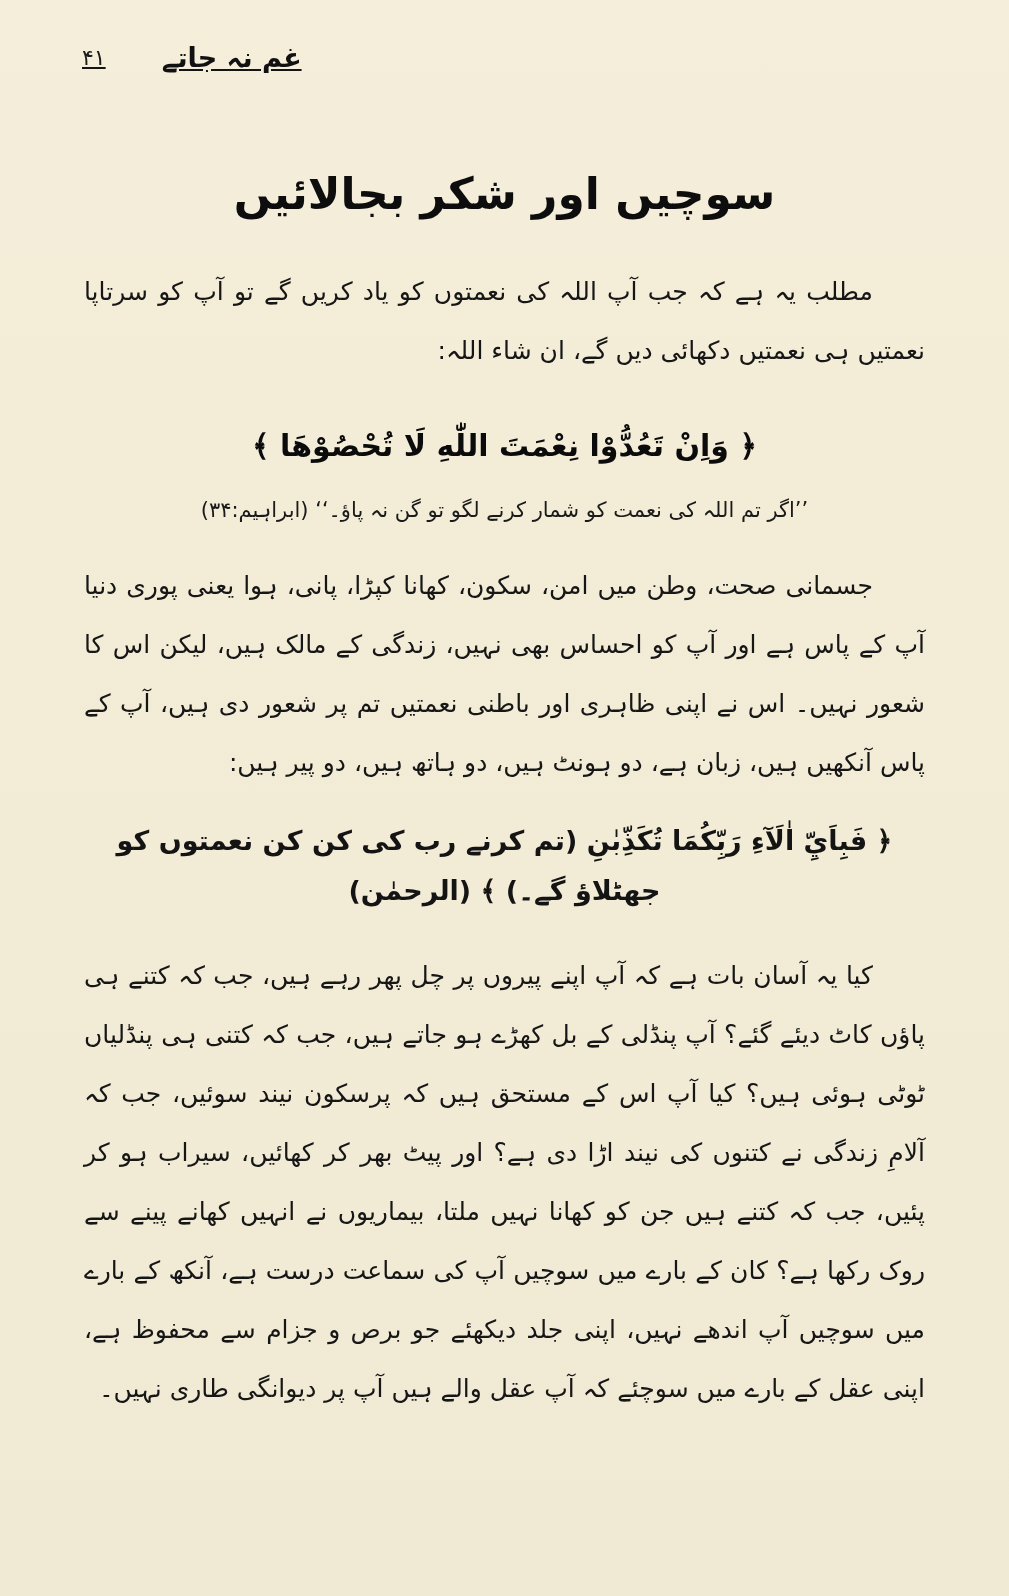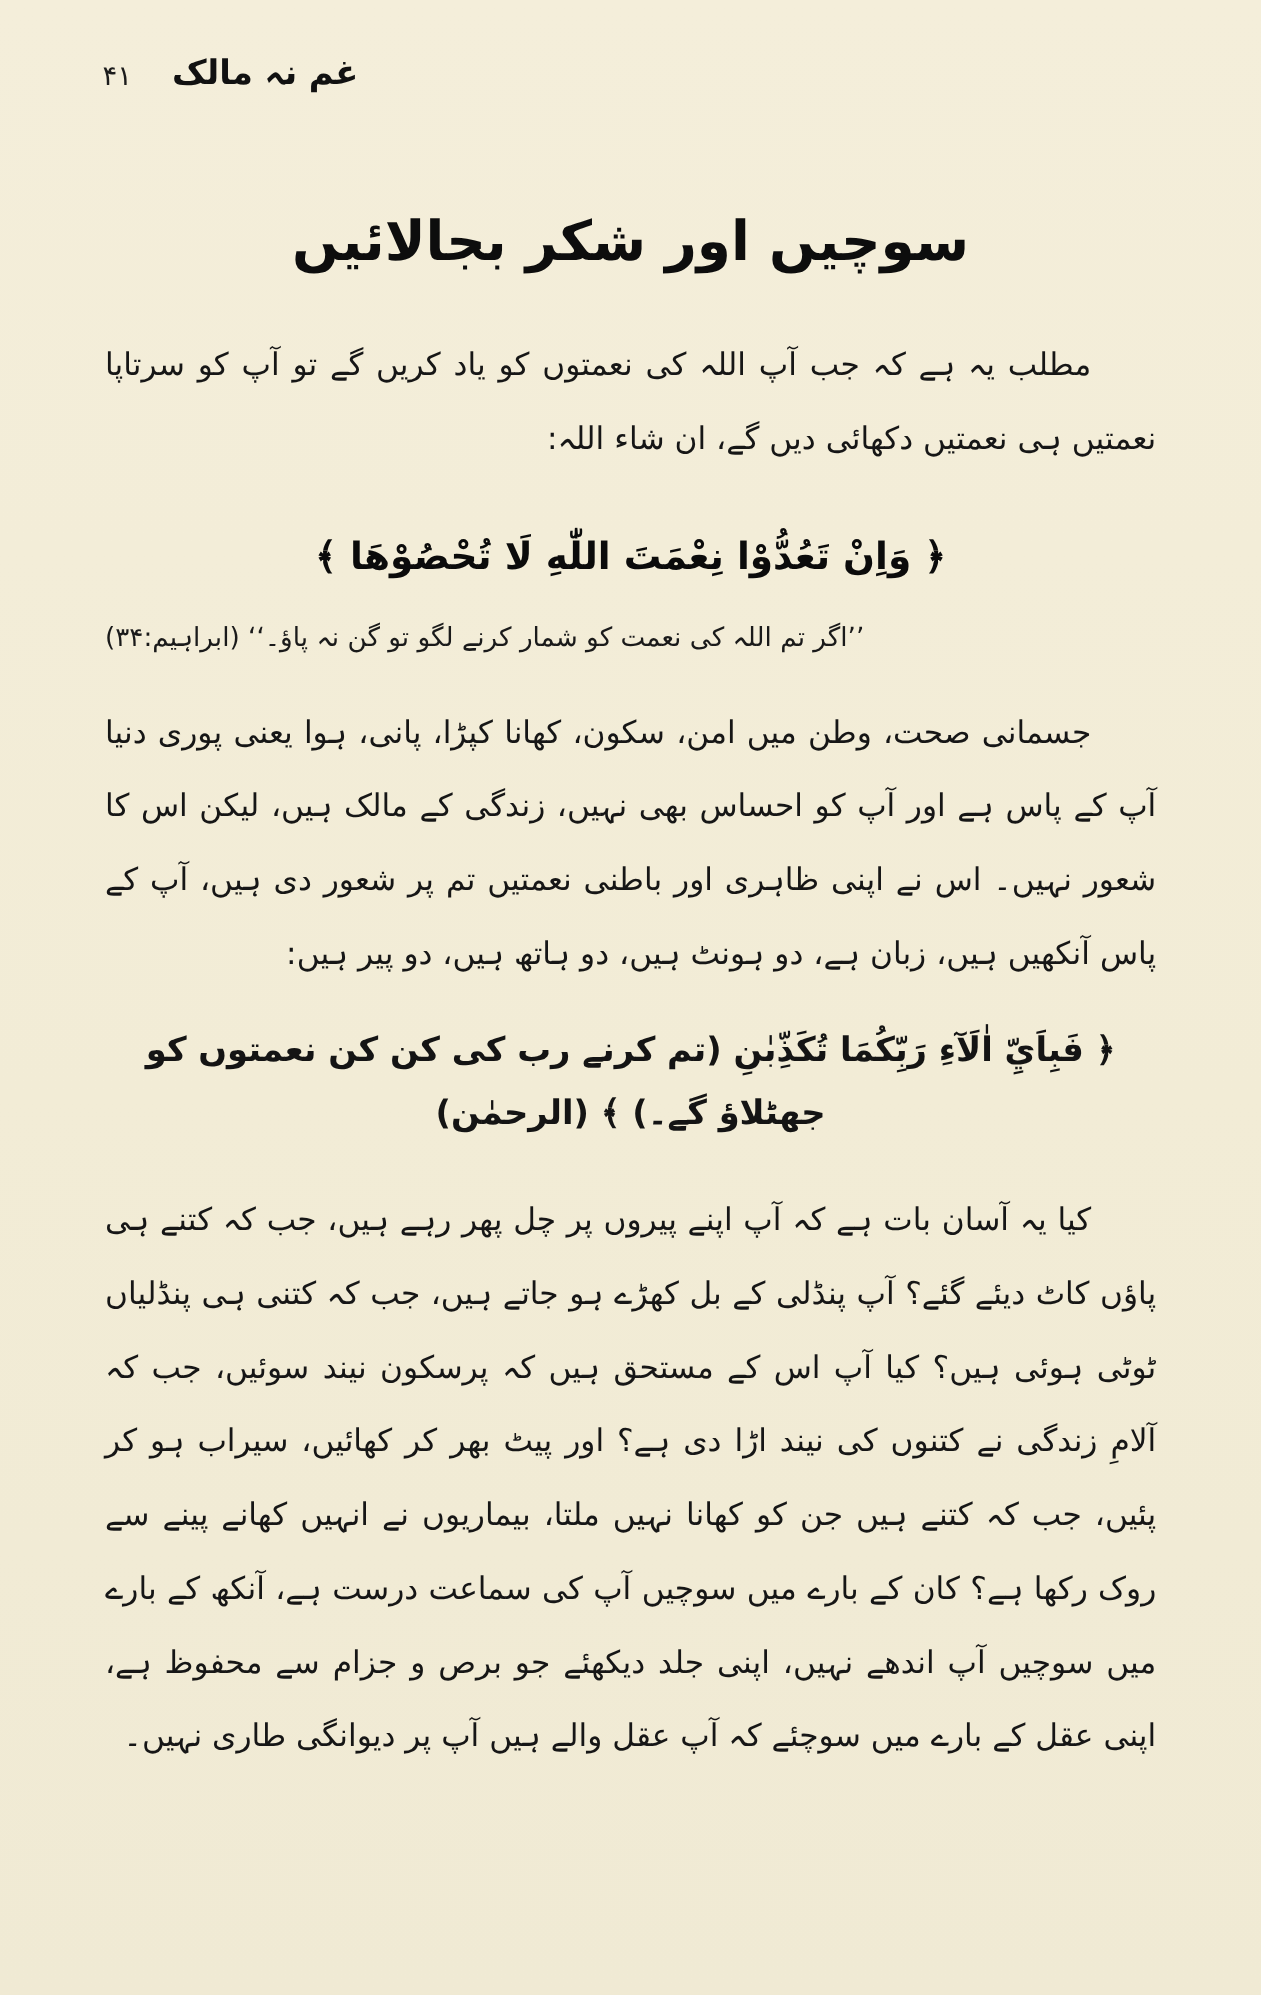--- a/index.html
+++ b/index.html
@@ -23,22 +23,23 @@
     direction: rtl;
   }
 
   
   .running-header {
     position: absolute;
     top: 42px;
     left: 82px;
     direction: ltr;
     display: flex;
-    align-items: flex-end;
-    gap: 32px;
+    align-items: center;
+    gap: 56px;
+    text-decoration: underline;
   }
   .page-number {
     font-size: 22px;
     color: #1c1c1c;
   }
   .running-title {
     font-size: 27px;
     font-weight: bold;
     color: #111;
   }
@@ -78,21 +79,21 @@
     direction: rtl;
   }
   .verse-arabic {
     margin-top: 40px;
     font-size: 30px;
     line-height: 52px;
     color: #0b0b0b;
   }
   .verse-translation {
     margin-top: 18px;
-    text-align: left;
+    text-align: center;
     font-size: 21px;
     line-height: 40px;
     color: #1a1a1a;
   }
   .verse-inline {
     margin-top: 24px;
     margin-bottom: 10px;
     font-size: 27px;
     line-height: 50px;
   }
@@ -100,21 +101,21 @@
   .spacer-sm { height: 20px; }
   .spacer-md { height: 26px; }
 </style>
 </head>
 <body>
 
 <div class="page">
 
   <div class="running-header">
     <span class="page-number">۴۱</span>
-    <span class="running-title">غم نہ مالک</span>
+    <span class="running-title">غم نہ جاتے</span>
   </div>
 
   <div class="chapter-title">سوچیں اور شکر بجالائیں</div>
 
   <div class="text-column">
 
     <p class="para">مطلب یہ ہے کہ جب آپ اللہ کی نعمتوں کو یاد کریں گے تو آپ کو سرتاپا نعمتیں ہی نعمتیں دکھائی دیں گے، ان شاء اللہ:</p>
 
     <div class="verse verse-arabic">﴿ وَاِنْ تَعُدُّوْا نِعْمَتَ اللّٰهِ لَا تُحْصُوْهَا ﴾</div>
 

